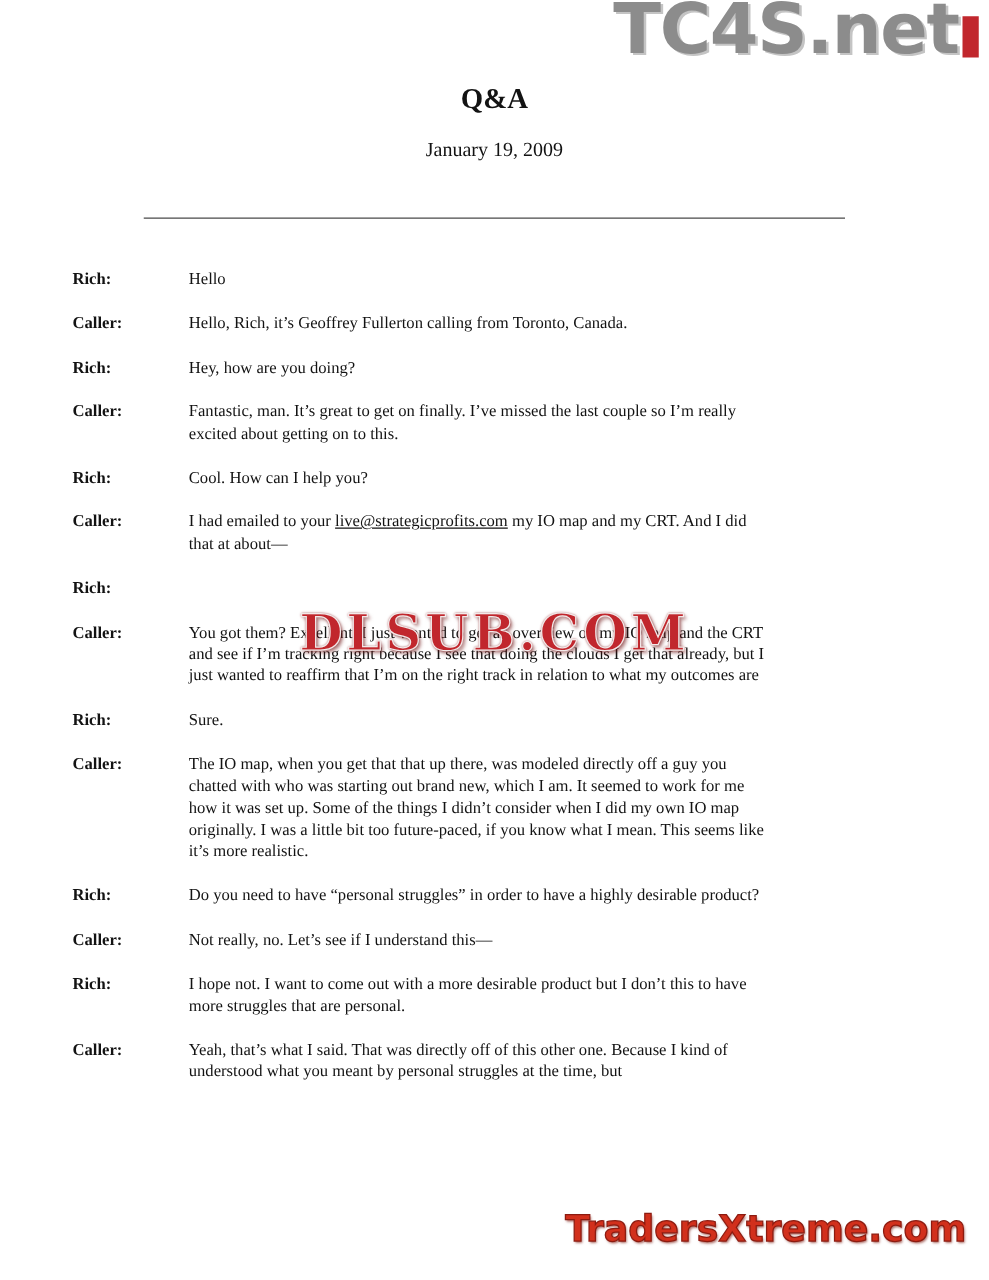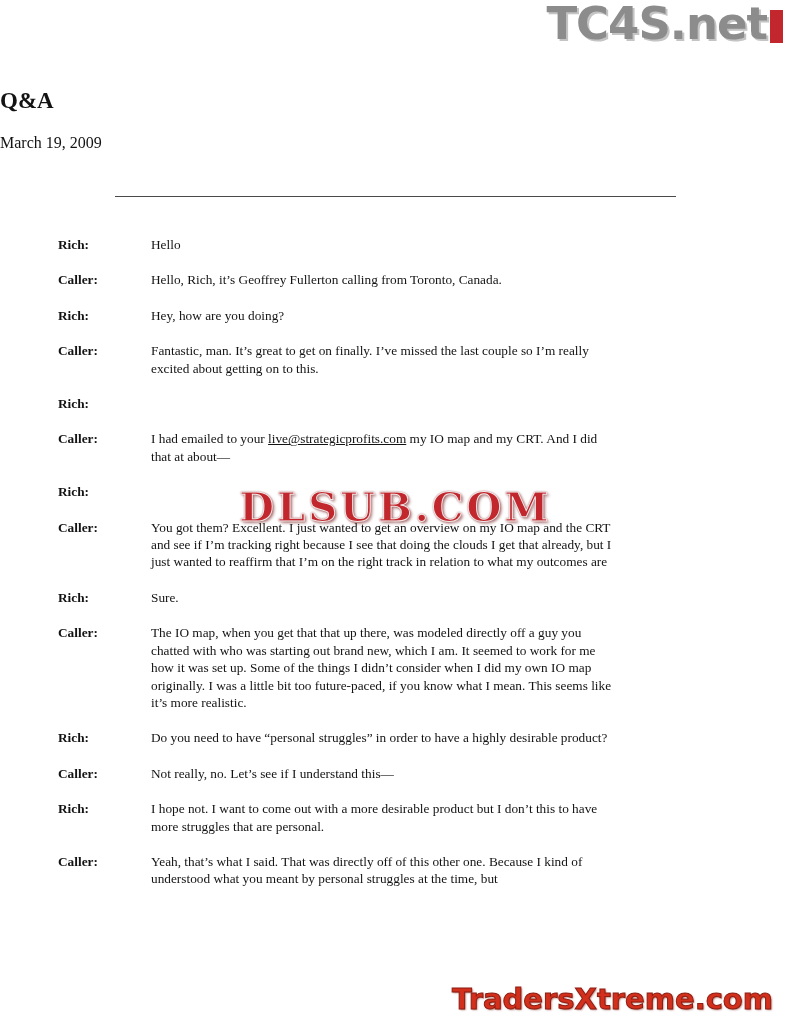--- a/index.html
+++ b/index.html
@@ -9,36 +9,36 @@
     background:#fff;
     font-family:"Liberation Serif", serif;
     color:#131313;
     overflow:hidden;
   }
   
   .logo-top{
     position:absolute;top:0;right:8px;
     font-family:"DejaVu Sans", sans-serif;
     font-weight:bold;
-    font-size:45px;
+    font-size:56px;
     letter-spacing:-1px;
     color:var(--logo-gray,#8c8c8c);
     text-shadow:2px 2px 0 #c4c4c4;
     white-space:nowrap;
     line-height:48px;
   }
   .logo-accent{
     display:inline-block;
     width:13px;height:33px;
     background:var(--accent-red,#c1272d);
     margin-left:3px;
     transform:translateY(4px);
   }
   
-  .header{ padding-top:88px; }
+  .header{ text-align:center; padding-top:66px; }
   .doc-title{
     font-size:23px;
     font-weight:bold;
     margin:0;
   }
   .doc-date{
     font-size:16px;
     margin-top:20px;
   }
   .rule{
@@ -74,21 +74,21 @@
     font-size:40px;
     letter-spacing:3px;
     color:var(--accent-red,#c1272d);
     -webkit-text-stroke:1px #f2e9e9;
     text-shadow:0 0 2px #7d1418, 2px 2px 3px rgba(110,20,20,.55);
     white-space:nowrap;
   }
   
   .logo-bottom{
     position:absolute;
-    right:18px;bottom:8px;
+    right:18px;bottom:24px;
     font-family:"DejaVu Sans", sans-serif;
     font-weight:bold;
     font-size:29px;
     letter-spacing:0px;
     color:var(--logo-bottom-red,#d2301c);
     -webkit-text-stroke:1px #8c1b10;
     text-shadow:1px 1px 2px rgba(120,20,10,.6);
     white-space:nowrap;
   }
 </style>
@@ -96,21 +96,21 @@
 <body>
 
 <div class="page">
 
   <div class="logo-top">
     <span>TC4S.net</span><span class="logo-accent"></span>
   </div>
 
   <div class="header">
     <div class="doc-title">Q&amp;A</div>
-    <div class="doc-date">March 19, 2009</div>
+    <div class="doc-date">January 19, 2009</div>
   </div>
 
   <hr class="rule">
 
   <div class="dialogue">
       <div class="row">
         <div class="speaker">Rich:</div>
         <div class="text">Hello</div>
       </div>
       <div class="row">
@@ -120,20 +120,21 @@
       <div class="row">
         <div class="speaker">Rich:</div>
         <div class="text">Hey, how are you doing?</div>
       </div>
       <div class="row">
         <div class="speaker">Caller:</div>
         <div class="text">Fantastic, man. It’s great to get on finally. I’ve missed the last couple so I’m really excited about getting on to this.</div>
       </div>
       <div class="row">
         <div class="speaker">Rich:</div>
+        <div class="text">Cool. How can I help you?</div>
       </div>
       <div class="row">
         <div class="speaker">Caller:</div>
         <div class="text">I had emailed to your <a href="#">live@strategicprofits.com</a> my IO map and my CRT. And I did that at about—</div>
       </div>
       <div class="row">
         <div class="speaker">Rich:</div>
       </div>
       <div class="row">
         <div class="speaker">Caller:</div>

